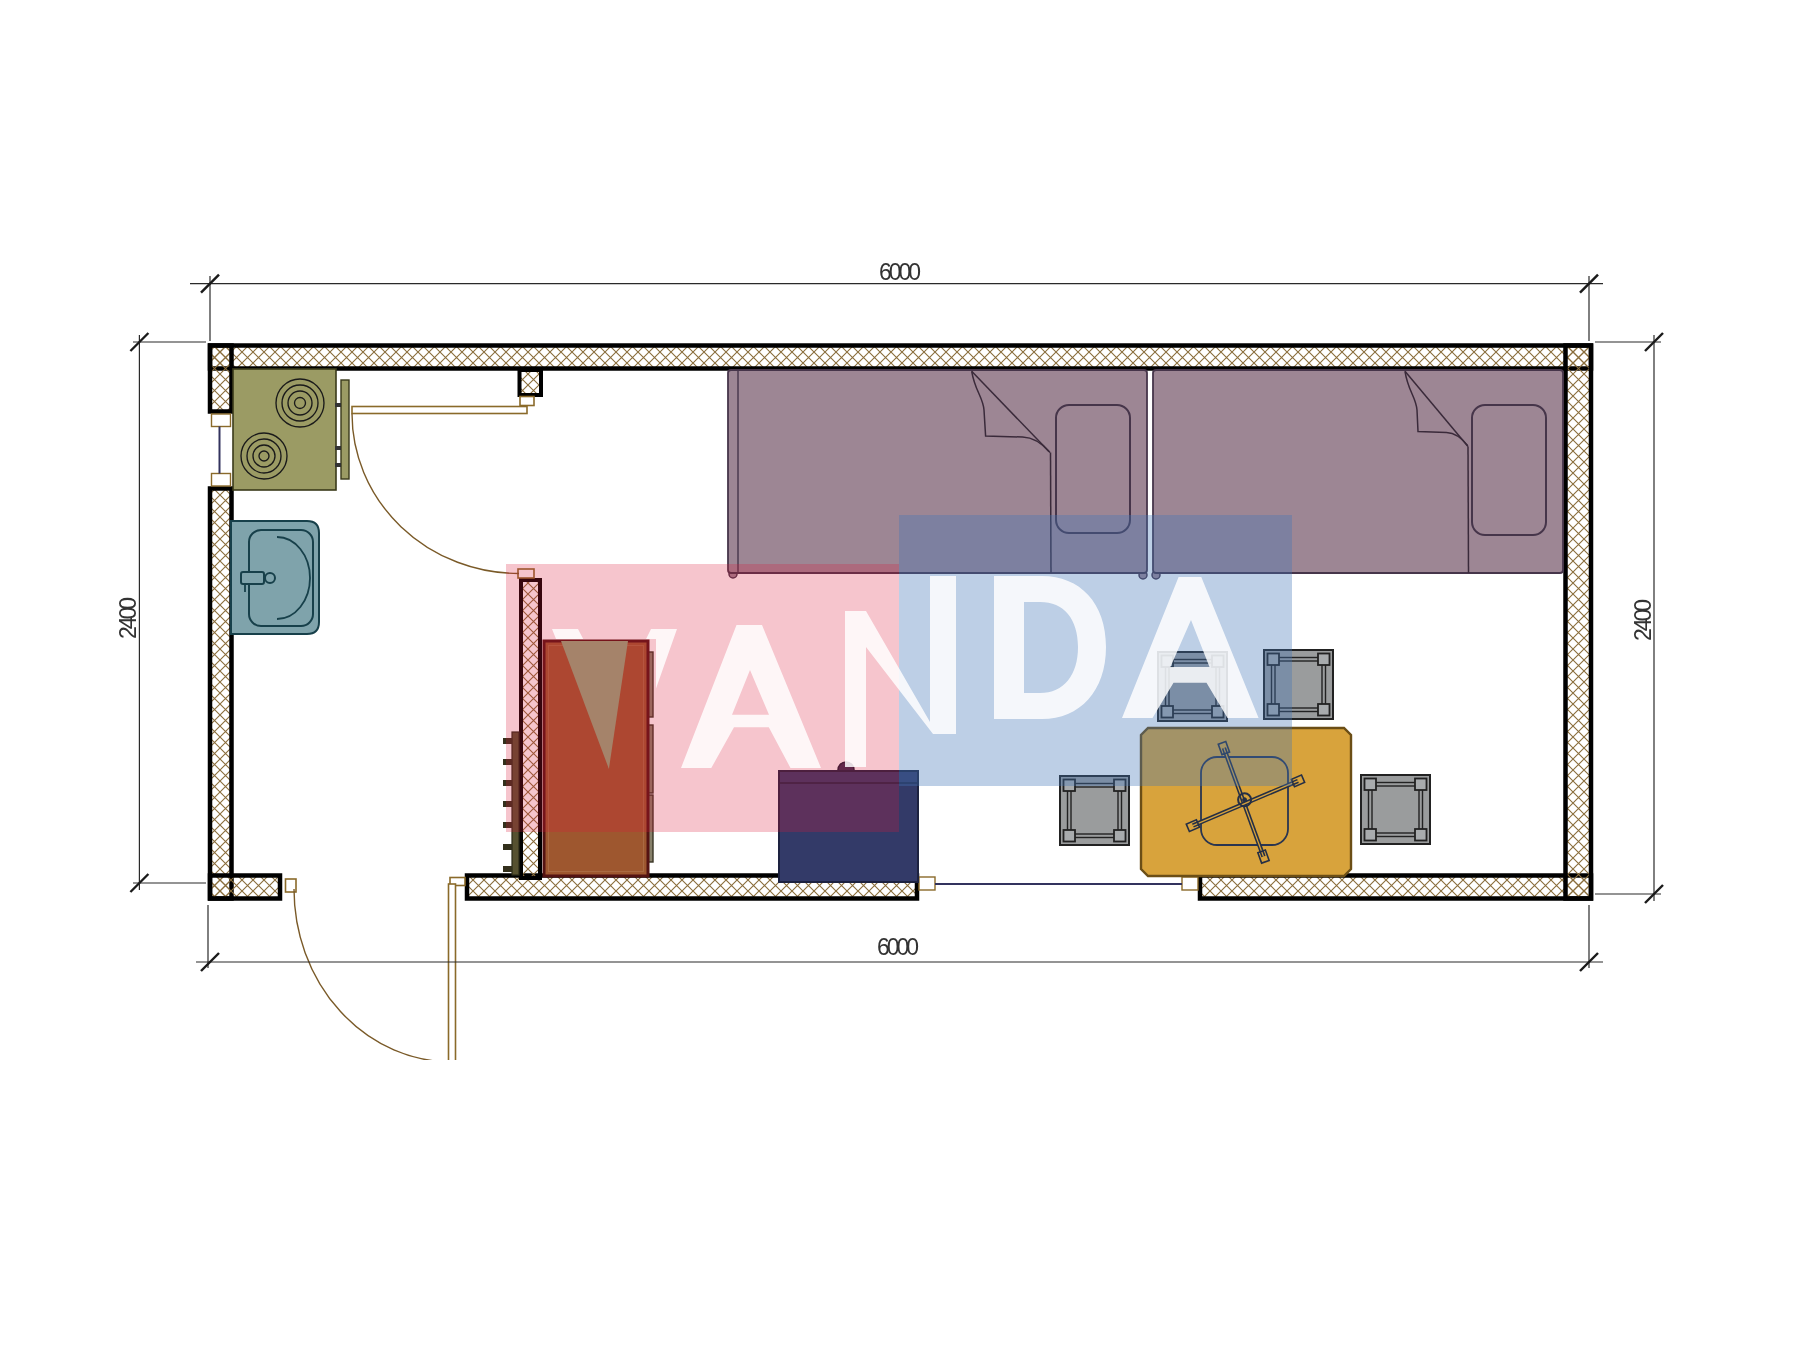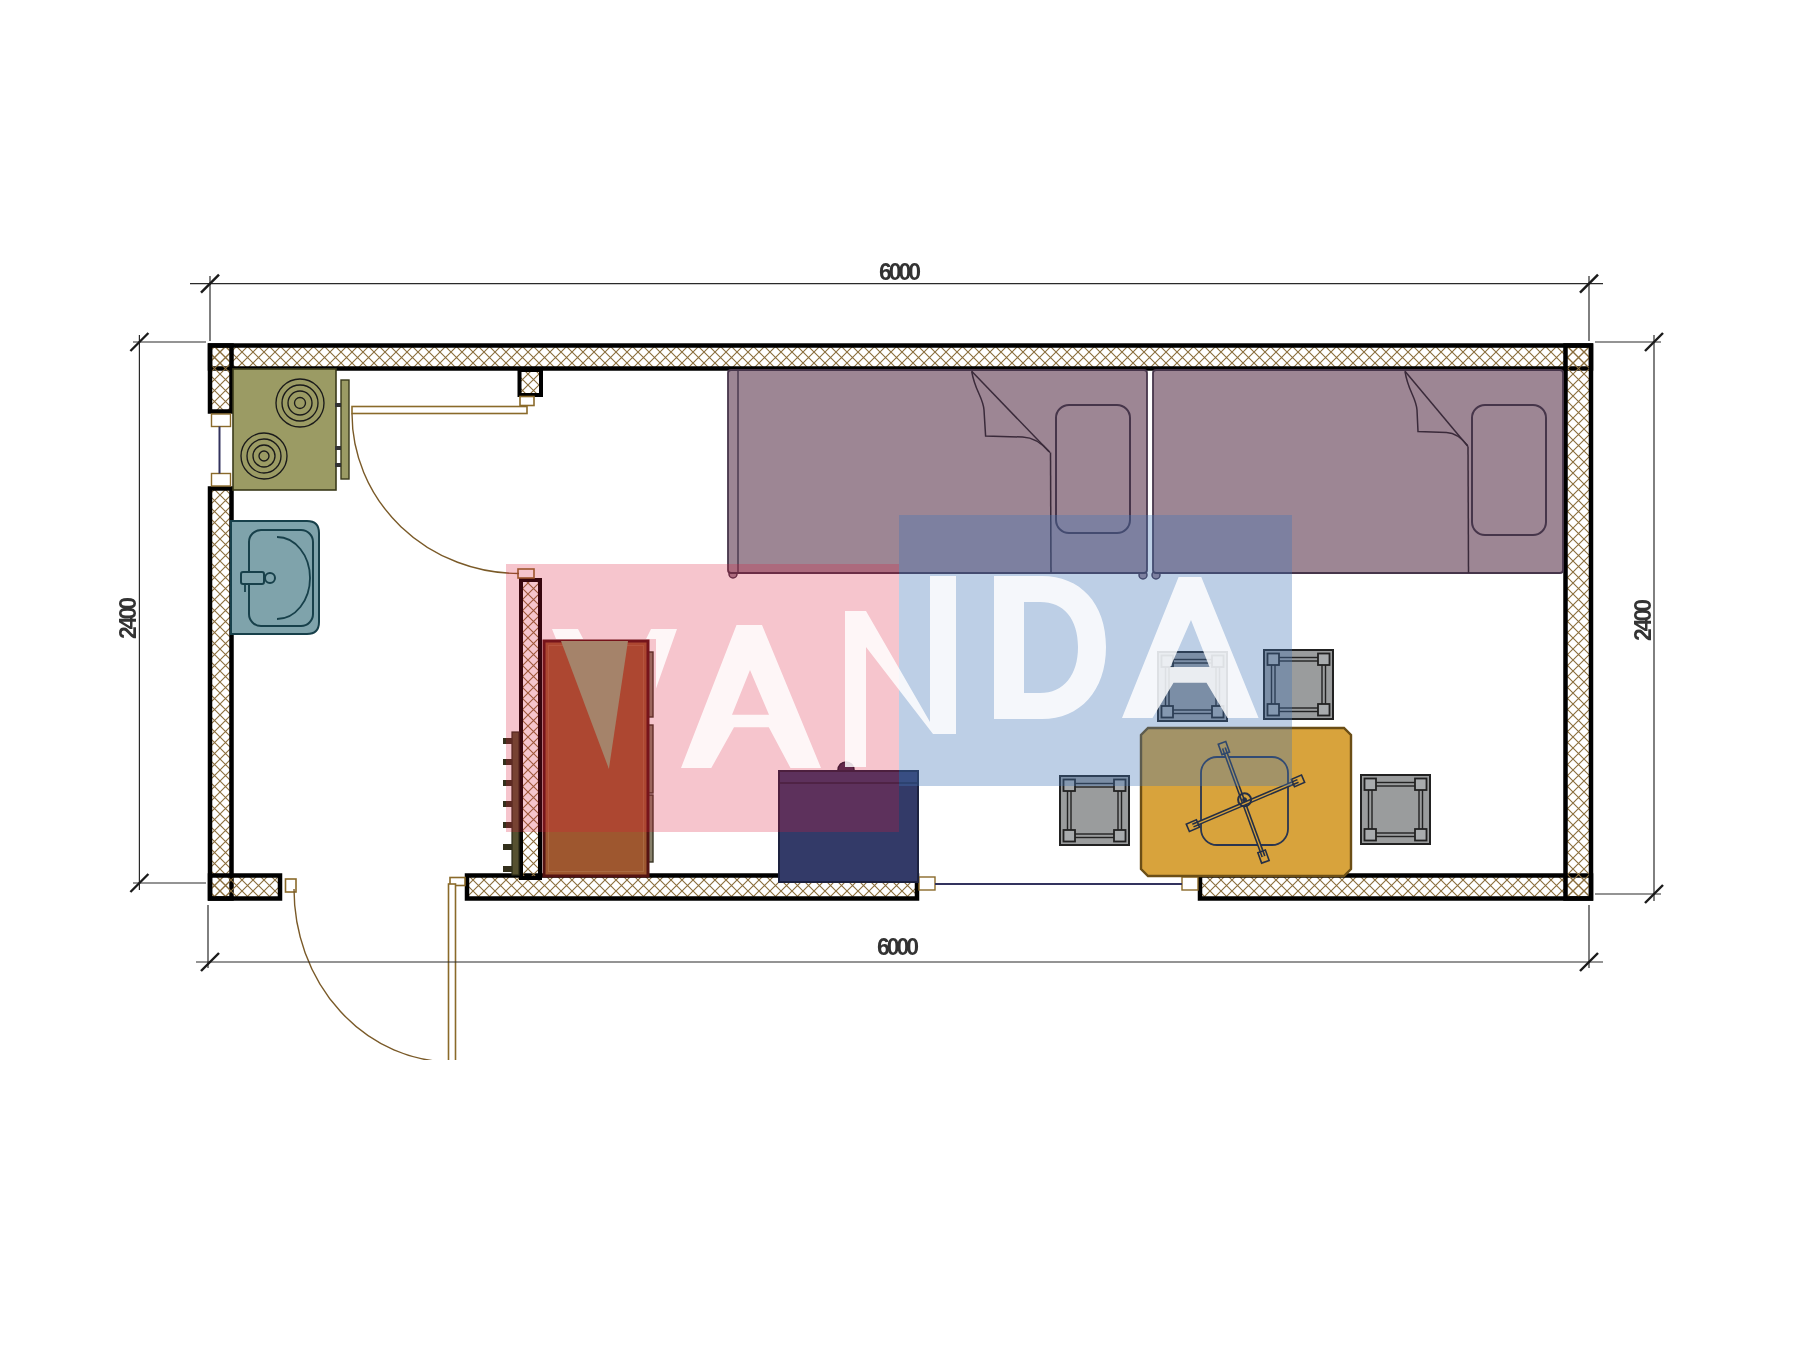--- a/index.html
+++ b/index.html
@@ -1,16 +1,16 @@
 <!DOCTYPE html>
 <html><head><meta charset="utf-8">
 <style>
 html,body{margin:0;padding:0;background:#fff;}
 #page{position:relative;width:1800px;height:1060px;background:#1d4ed8;overflow:hidden;
-font-family:"Liberation Sans", sans-serif;font-weight:bold;}
+font-family:"Liberation Sans", sans-serif;}
 svg{position:absolute;left:0;top:0;}
 </style></head><body>
 <div id="page">
 <svg width="1800" height="1350" viewBox="0 0 1800 1350">
 <defs>
 <pattern id="hatch" width="11" height="11" patternUnits="userSpaceOnUse">
   <path d="M-1,12 L12,-1 M-1,-1 L12,12" stroke="#8a6d3b" stroke-width="1.1" fill="none"></path>
 </pattern>
 </defs>
 <rect x="0" y="0" width="1800" height="1350" fill="#ffffff"></rect>

